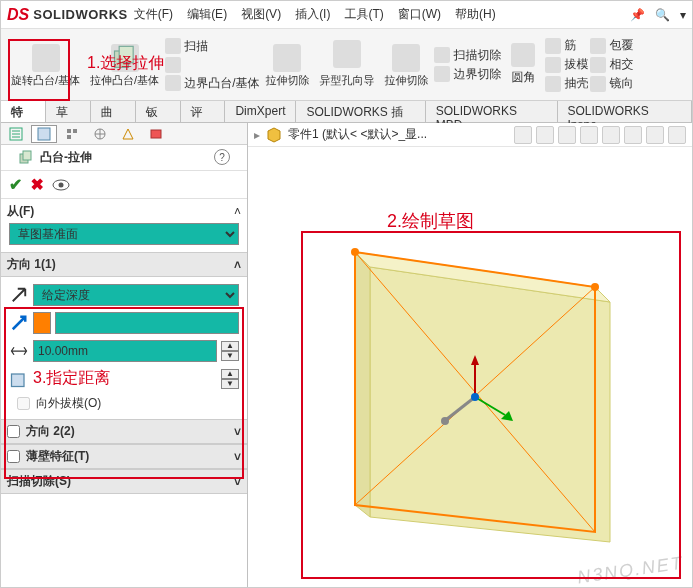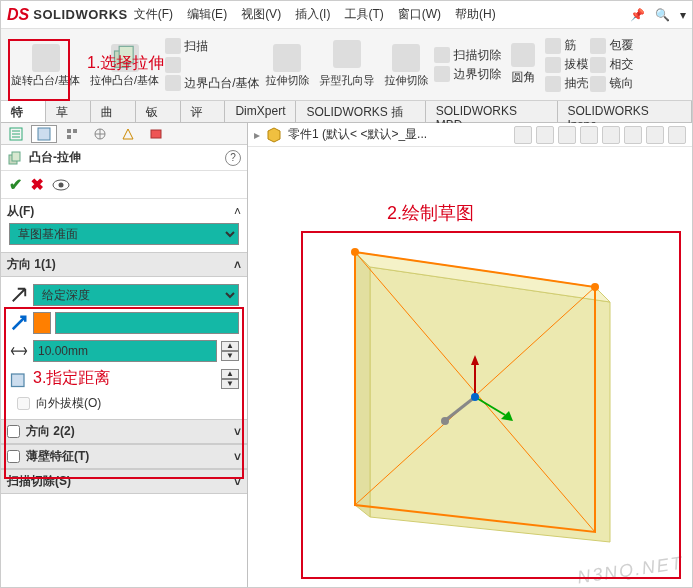--- a/index.html
+++ b/index.html
@@ -22,21 +22,21 @@
 .anno1-text{position:absolute;left:86px;top:52px;color:#d9001b;font-size:16px;z-index:5}
 .tabs{height:22px;background:#eee;display:flex;border-bottom:1px solid #c0c0c0}
 .tab{padding:3px 10px;border-right:1px solid #c0c0c0;cursor:pointer;background:#f0f0f0}
 .tab.active{background:#fff;font-weight:bold}
 .content{display:flex;height:calc(100% - 122px)}
 .sidebar{width:247px;border-right:1px solid #c0c0c0;background:#fff;display:flex;flex-direction:column;overflow:hidden}
 .side-tabs{height:22px;background:#f5f5f5;display:flex;align-items:center;padding:0 2px;gap:2px;border-bottom:1px solid #d0d0d0}
 .side-tabs .st{width:26px;height:18px;display:flex;align-items:center;justify-content:center;border:1px solid transparent;cursor:pointer}
 .side-tabs .st.active{background:#fff;border:1px solid #999}
 .side-tabs .st svg,.side-tabs .st .ic{width:14px;height:14px}
-.pm-head{display:flex;align-items:center;padding:4px 6px;border-bottom:1px solid #e0e0e0}
+.pm-head{display:flex;align-items:flex-start;padding:4px 17px;border-bottom:1px solid #e0e0e0}
 .pm-head .cube{width:16px;height:16px;margin-right:6px}
 .pm-head .q{margin-left:auto;width:16px;height:16px;border:1px solid #888;border-radius:50%;display:flex;align-items:center;justify-content:center;font-size:10px;color:#555}
 .pm-actions{display:flex;align-items:center;gap:8px;padding:4px 8px;border-bottom:1px solid #e0e0e0}
 .pm-actions .ok{color:#2a8a2a;font-size:16px;font-weight:bold}
 .pm-actions .no{color:#d9001b;font-size:16px;font-weight:bold}
 .pm-actions .eye{width:18px;height:14px}
 .panel{padding:4px 6px}
 .section-head{display:flex;align-items:center;background:#e8e8e8;padding:3px 6px;font-weight:bold;border-top:1px solid #ccc;border-bottom:1px solid #ccc}
 .section-head .chev{margin-left:auto}
 .row{display:flex;align-items:center;gap:4px;padding:3px 2px}
@@ -48,21 +48,21 @@
 .anno-box3{position:absolute;left:3px;top:306px;width:240px;height:172px;border:2px solid #d9001b;pointer-events:none;z-index:5}
 .anno3-text{color:#d9001b;font-size:16px}
 .viewport{flex:1;position:relative;background:#fff}
 .vp-top{height:24px;display:flex;align-items:center;padding:0 6px;gap:6px;border-bottom:1px solid #e5e5e5}
 .vp-top .arrow{color:#888}
 .vp-top .part-ico{width:16px;height:16px}
 .vp-tools{margin-left:auto;display:flex;gap:4px}
 .vp-tools .t{width:18px;height:18px;background:#eee;border:1px solid #ccc;border-radius:2px}
 .canvas{position:absolute;top:24px;left:0;right:0;bottom:0}
 .anno-box2{position:absolute;left:300px;top:230px;width:380px;height:348px;border:2px solid #d9001b;pointer-events:none;z-index:5}
-.anno2-text{position:absolute;left:386px;top:200px;color:#d9001b;font-size:18px;z-index:5}
+.anno2-text{position:absolute;left:386px;top:208px;color:#d9001b;font-size:18px;z-index:5}
 .watermark{position:absolute;right:8px;bottom:6px;color:#d0d0d0;font-size:18px;font-style:italic;transform:rotate(-8deg);letter-spacing:2px;z-index:4}
 svg{display:block}
 .color-swatch{width:18px;height:22px;background:#ff7f00;border:1px solid #888}
 .dim{color:#aaa}
 </style>
 </head>
 <body>
 
 <div class="anno-box1"></div>
 <div class="anno1-text">1.选择拉伸</div>

